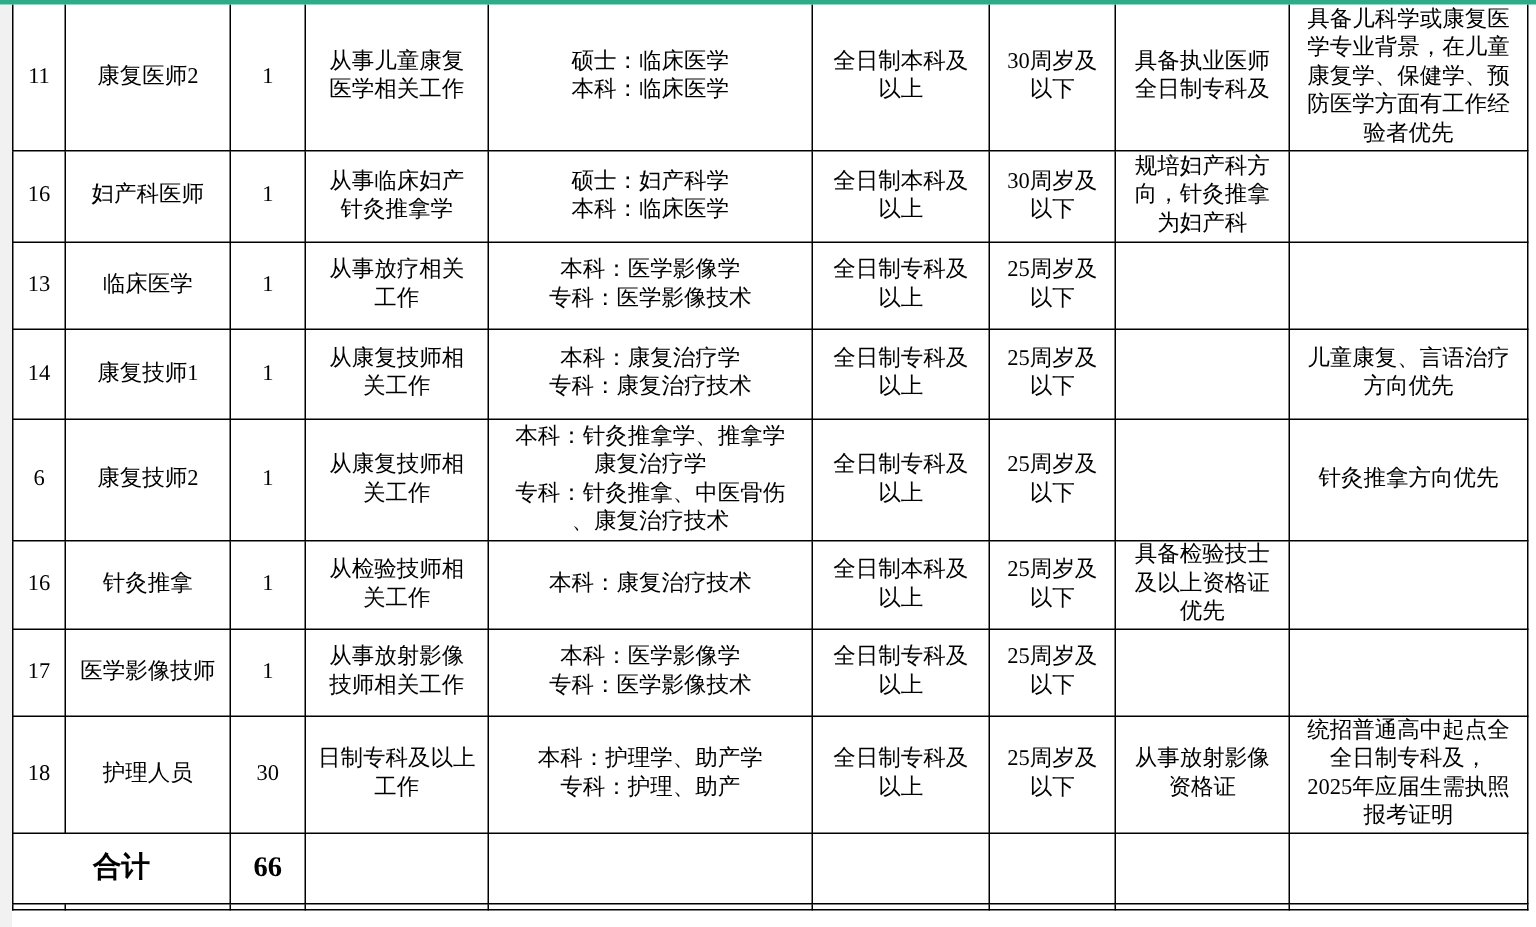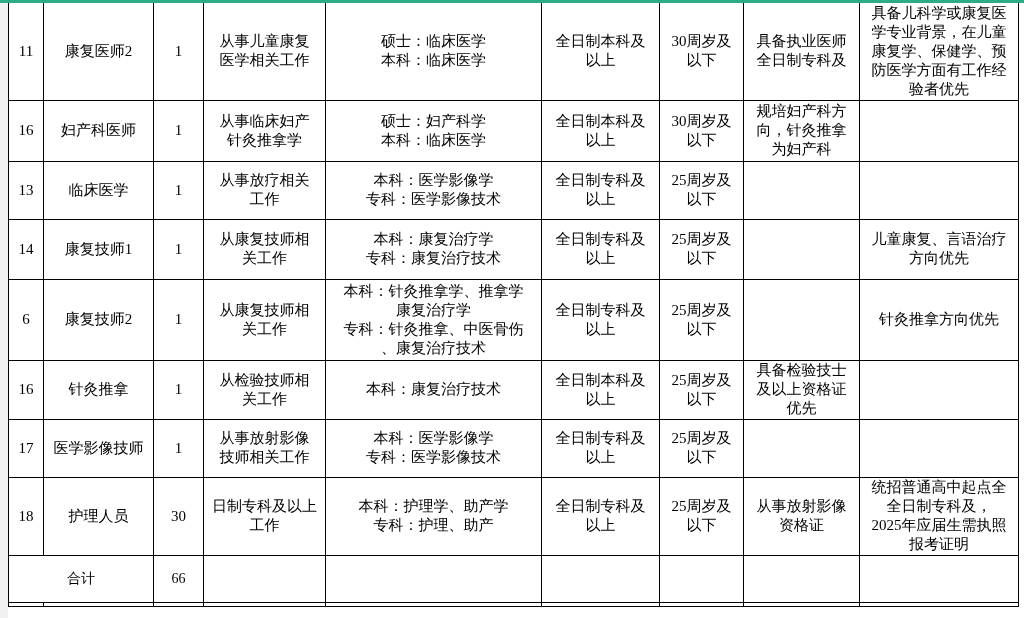--- a/index.html
+++ b/index.html
@@ -16,21 +16,21 @@
   }
   table.grid td{
     border:1px solid #000000;
     font-size:15px;line-height:19px;
     text-align:center;vertical-align:middle;
     white-space:pre-line;overflow:hidden;
     padding:0 2px;
   }
   table.grid tr:first-child td{border-top:none;}
   td.edu,td.note{text-align:left;padding:0 4px;}
-  tr.total-row td{font-weight:normal;font-size:14px;margin-left:12px;}
+  tr.total-row td{font-weight:bold;font-size:19px;margin-left:12px;}
   tr.partial-row td{height:3px;padding:0;line-height:3px;}
 </style>
 </head>
 <body>
 
 <div class="sheet">
   <div class="row-gutter"></div>
   <table class="grid">
     <colgroup>
       <col style="width:35px">

